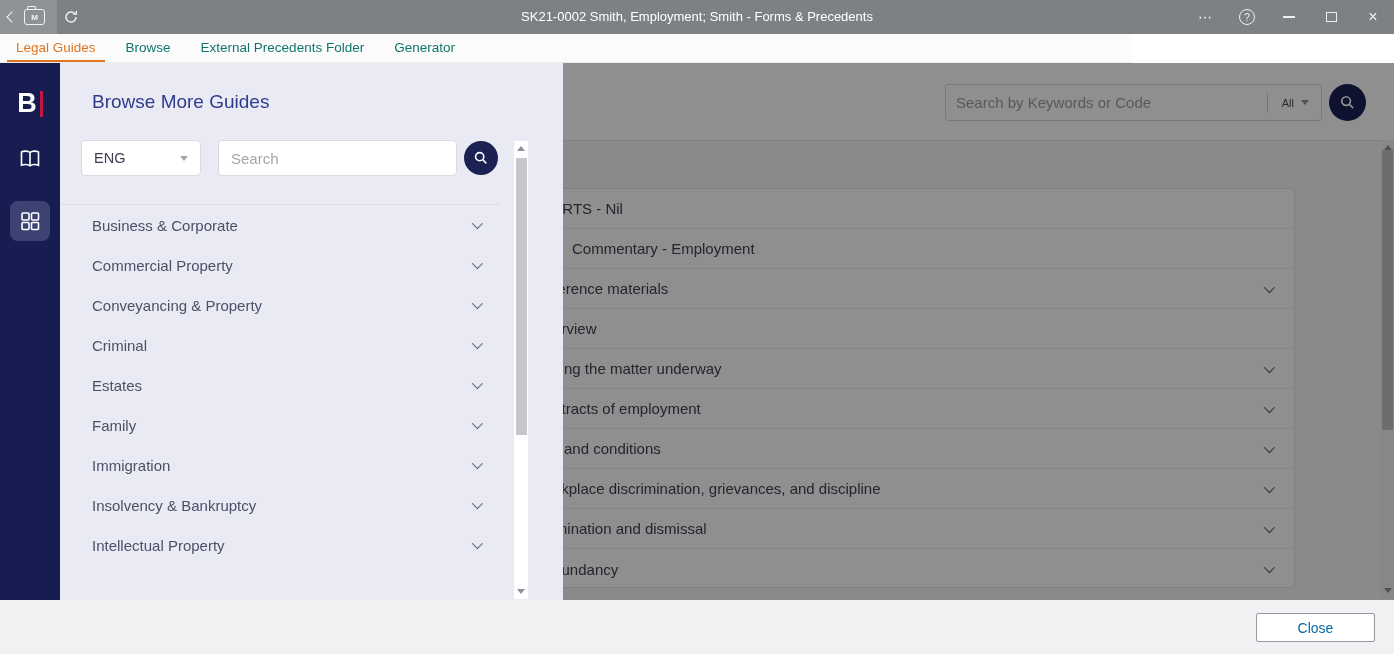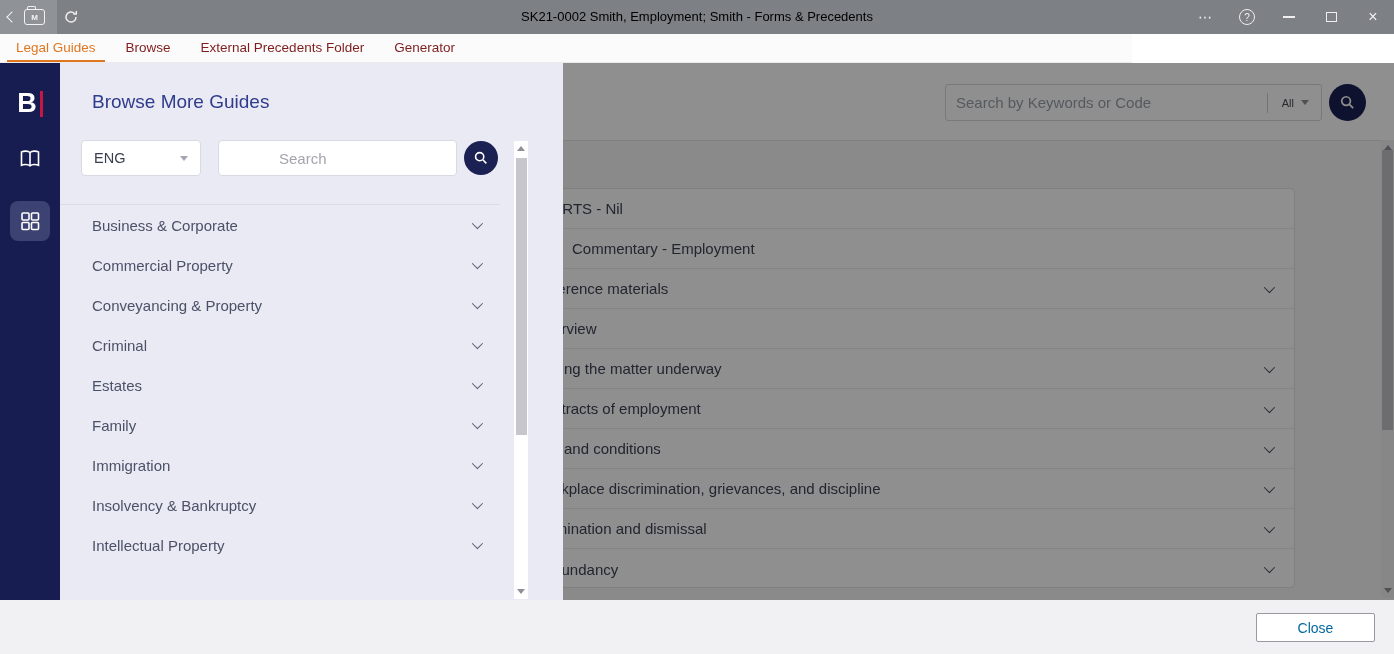--- a/index.html
+++ b/index.html
@@ -8,31 +8,31 @@
   .stage { position:relative; width:1394px; height:654px; overflow:hidden; background:#fff; }
 
   
   .titlebar { position:absolute; left:0; top:0; width:1394px; height:34px; background:#7d8185; z-index:10; }
   .tb-left-seg { position:absolute; left:0; top:0; width:57px; height:34px; background:#8f9397; display:flex; align-items:center; gap:8px; padding-left:8px; }
   .back-chev { display:inline-block; width:8px; height:8px; border-left:1.6px solid #f2f2f2; border-bottom:1.6px solid #f2f2f2; transform:rotate(45deg); }
   .folder-ic { position:relative; width:21px; height:16px; border:1.5px solid #f2f2f2; border-radius:3px; display:flex; align-items:center; justify-content:center; }
   .folder-ic::before { content:""; position:absolute; top:-4px; left:2px; width:7px; height:3px; border:1.5px solid #f2f2f2; border-bottom:none; border-radius:2px 2px 0 0; }
   .folder-ic span { font-size:8px; font-weight:bold; color:#f2f2f2; }
   .refresh-ic { position:absolute; left:62px; top:8px; }
-  .tb-title { position:absolute; left:0; top:0; width:100%; height:34px; line-height:34px; text-align:center; color:#000000; font-size:13px; }
+  .tb-title { position:absolute; left:0; top:0; width:100%; height:34px; line-height:34px; text-align:center; color:#ffffff; font-size:13px; }
   .tb-controls { position:absolute; right:0; top:0; height:34px; display:flex; align-items:center; }
   .tb-btn { width:42px; height:34px; display:flex; align-items:center; justify-content:center; color:#efefef; font-size:14px; cursor:default; }
   .help-circle { width:16px; height:16px; border:1.3px solid #efefef; border-radius:50%; font-size:10px; display:flex; align-items:center; justify-content:center; color:#efefef; }
   .min-bar { width:12px; height:2px; background:#efefef; }
   .max-box { width:11px; height:10px; border:1.4px solid #efefef; }
   .close-x { font-size:16px; }
 
   
   .tabbar { position:absolute; left:0; top:34px; width:1132px; height:29px; background:#fbfbfc; border-bottom:1px solid #ebebee; display:flex; align-items:stretch; padding-left:7px; z-index:10; }
-  .tab { display:flex; align-items:center; padding:0 9px; margin-right:12px; font-size:13.5px; color:#7f1d1d; border-bottom:2px solid transparent; cursor:default; }
+  .tab { display:flex; align-items:center; padding:0 9px; margin-right:12px; font-size:13.5px; color:#0f766e; border-bottom:2px solid transparent; cursor:default; }
   .tab.active { color:#e0761f; border-bottom-color:#e0761f; }
 
   
   .main-content { position:absolute; left:60px; top:63px; width:1336px; height:537px; background:#f6f6f8; overflow:hidden; z-index:1; }
   .mc-header { position:absolute; left:0; top:0; width:1334px; height:78px; background:#ffffff; border-bottom:1px solid #e3e3e6; }
   .mc-search { position:absolute; left:885px; top:21px; width:377px; height:37px; background:#fff; border:1px solid #d8d8dc; border-radius:3px; display:flex; align-items:center; }
   .mc-search input { flex:1; border:none; outline:none; background:transparent; font-family:"Liberation Sans",sans-serif; font-size:15px; color:#333; padding:0 10px; min-width:0; }
   .mc-search input::placeholder { color:#9aa0a8; }
   .mc-divider { width:1px; height:20px; background:#cfcfd4; }
   .mc-scope { display:flex; align-items:center; gap:7px; padding:0 12px 0 14px; font-size:11px; color:#474b55; }
@@ -60,21 +60,21 @@
   .logo-bar { width:3px; height:26px; background:#c41744; margin-left:3px; }
   .side-ic { width:40px; height:40px; display:flex; align-items:center; justify-content:center; border-radius:8px; margin-top:22px; cursor:pointer; }
   .side-ic.active { background:#3c4272; }
 
   
   .guides-panel { position:absolute; left:60px; top:63px; width:503px; height:537px; background:#e9eaf3; z-index:3; }
   .gp-title { position:absolute; left:32px; top:28px; font-size:19px; color:#2f3c8e; }
   .gp-lang { position:absolute; left:21px; top:77px; width:120px; height:36px; background:#fff; border:1px solid #d9d9e2; border-radius:4px; display:flex; align-items:center; padding:0 12px; font-size:14.5px; color:#3a3e50; cursor:pointer; }
   .gp-lang .tri-down { margin-left:auto; border-top-color:#a7a7b3; }
   .gp-search { position:absolute; left:158px; top:77px; width:239px; height:36px; background:#fff; border:1px solid #d9d9e2; border-radius:4px; display:flex; }
-  .gp-search input { flex:1; border:none; outline:none; background:transparent; font-family:"Liberation Sans",sans-serif; font-size:15px; color:#333; padding:0 12px; min-width:0; border-radius:8px;margin-left:48px; }
+  .gp-search input { flex:1; border:none; outline:none; background:transparent; font-family:"Liberation Sans",sans-serif; font-size:15px; color:#333; padding:0 12px; min-width:0; border-radius:8px; }
   .gp-search input::placeholder { color:#a4a4ae; }
   .gp-circle { left:404px; top:78px; width:34px; height:34px; }
   .gp-list { position:absolute; left:0; top:141px; width:440px; border-top:1px solid #dcdce6; }
   .prow { height:40px; display:flex; align-items:center; padding:0 20px 0 32px; font-size:15px; color:#4c5168; cursor:pointer; }
   .prow .chev { border-color:#555a6e; margin-left:auto; }
   .prow-label { white-space:nowrap; }
   .gp-scrollbar { position:absolute; left:454px; top:78px; width:14px; height:458px; background:#ffffff; display:flex; flex-direction:column; align-items:center; }
   .gp-thumb { position:absolute; left:455.5px; top:95px; width:11px; height:277px; background:#c6c6cc; }
 
   

